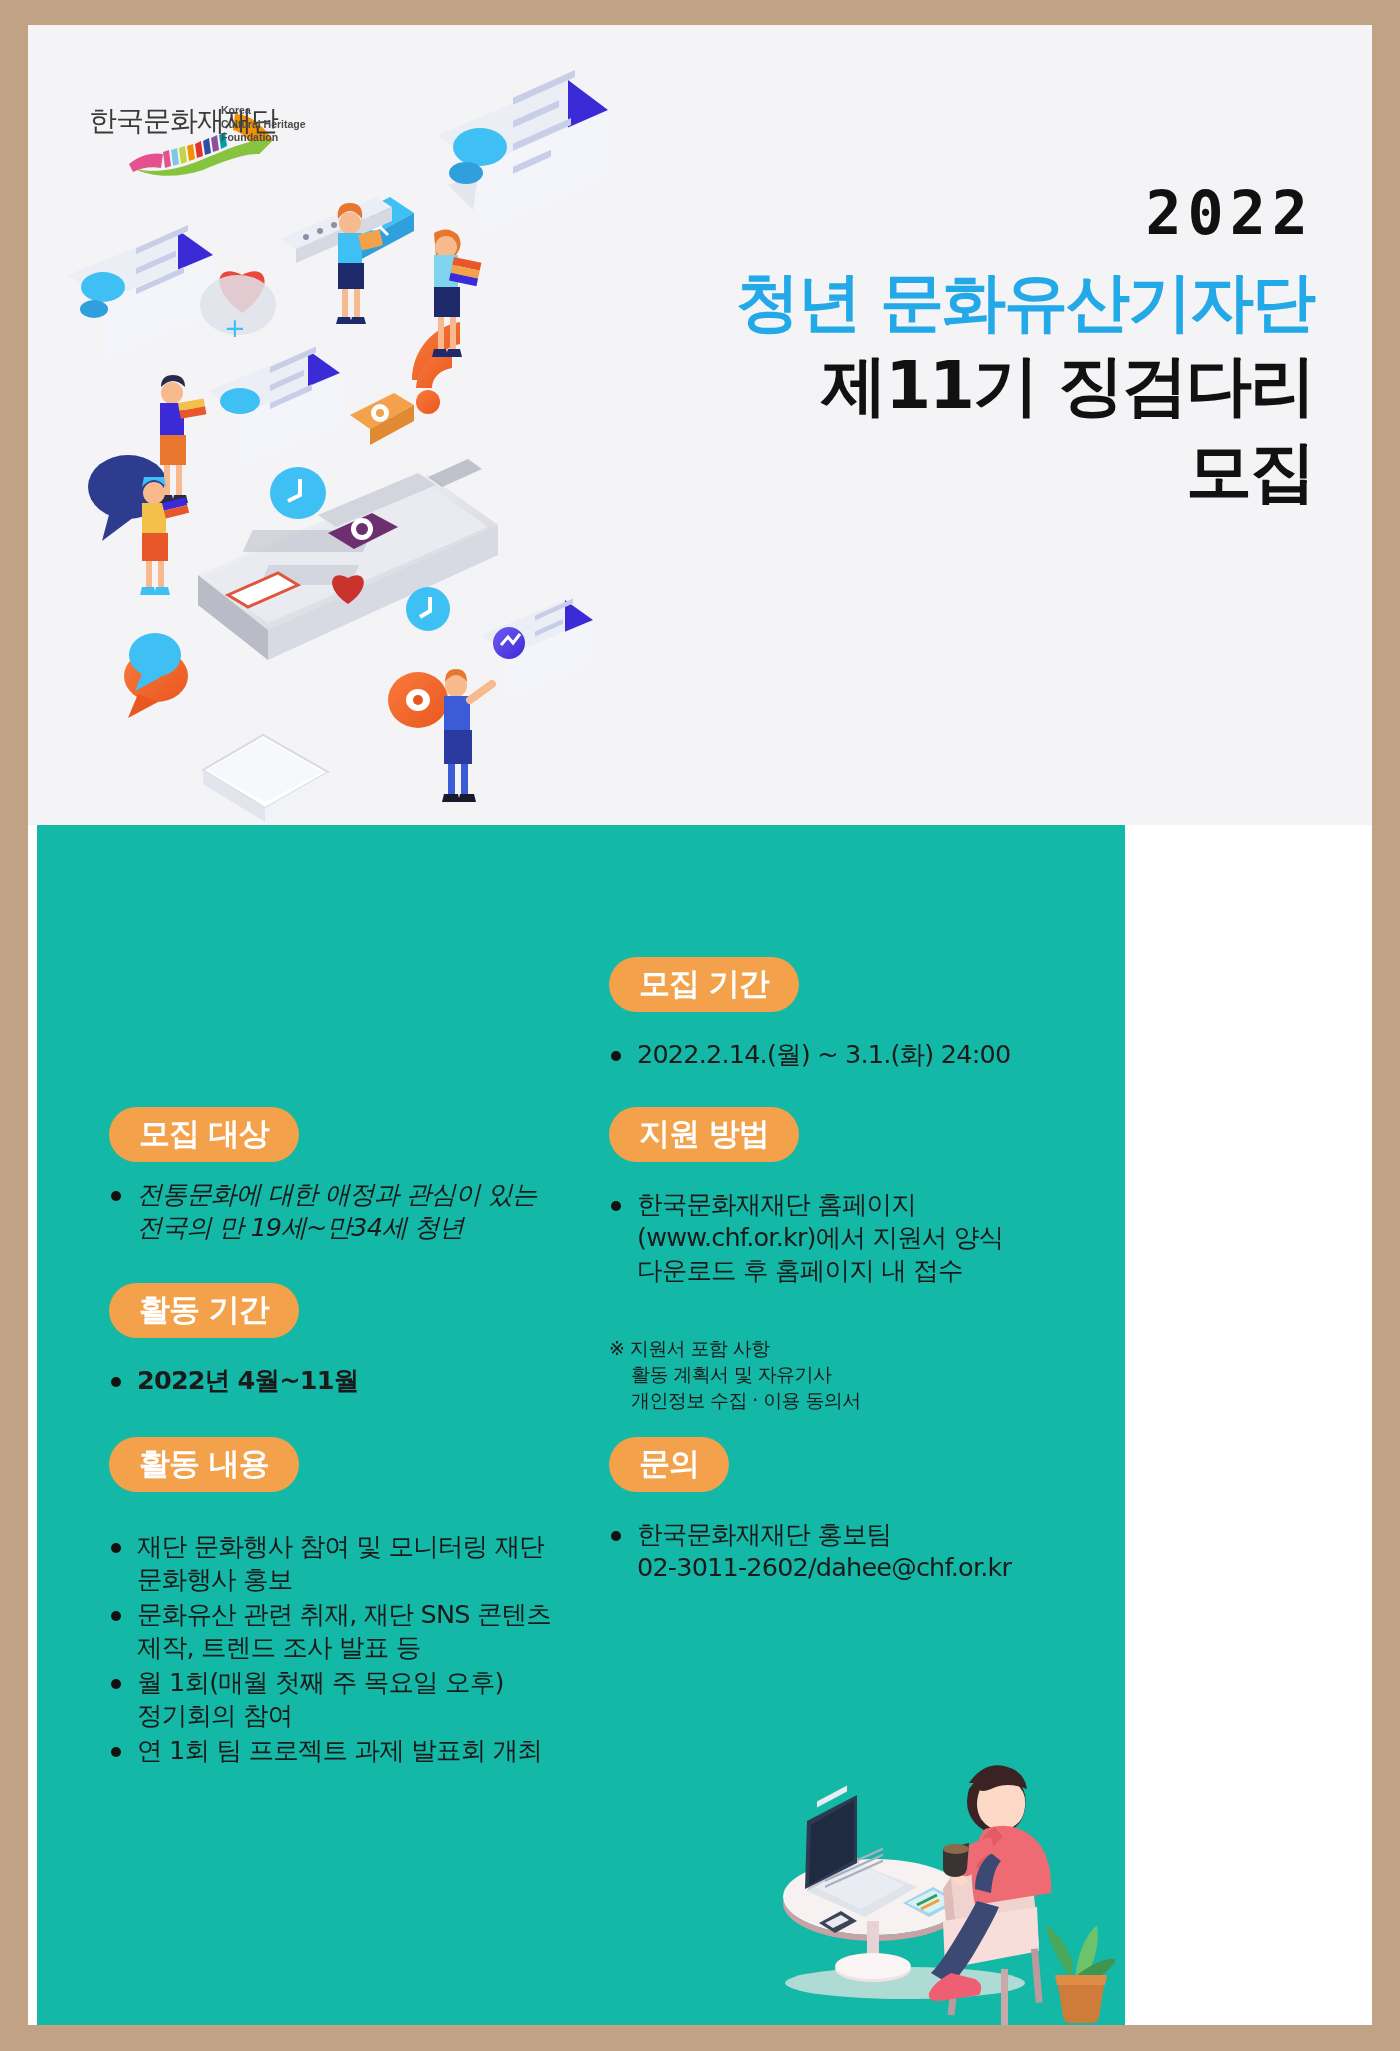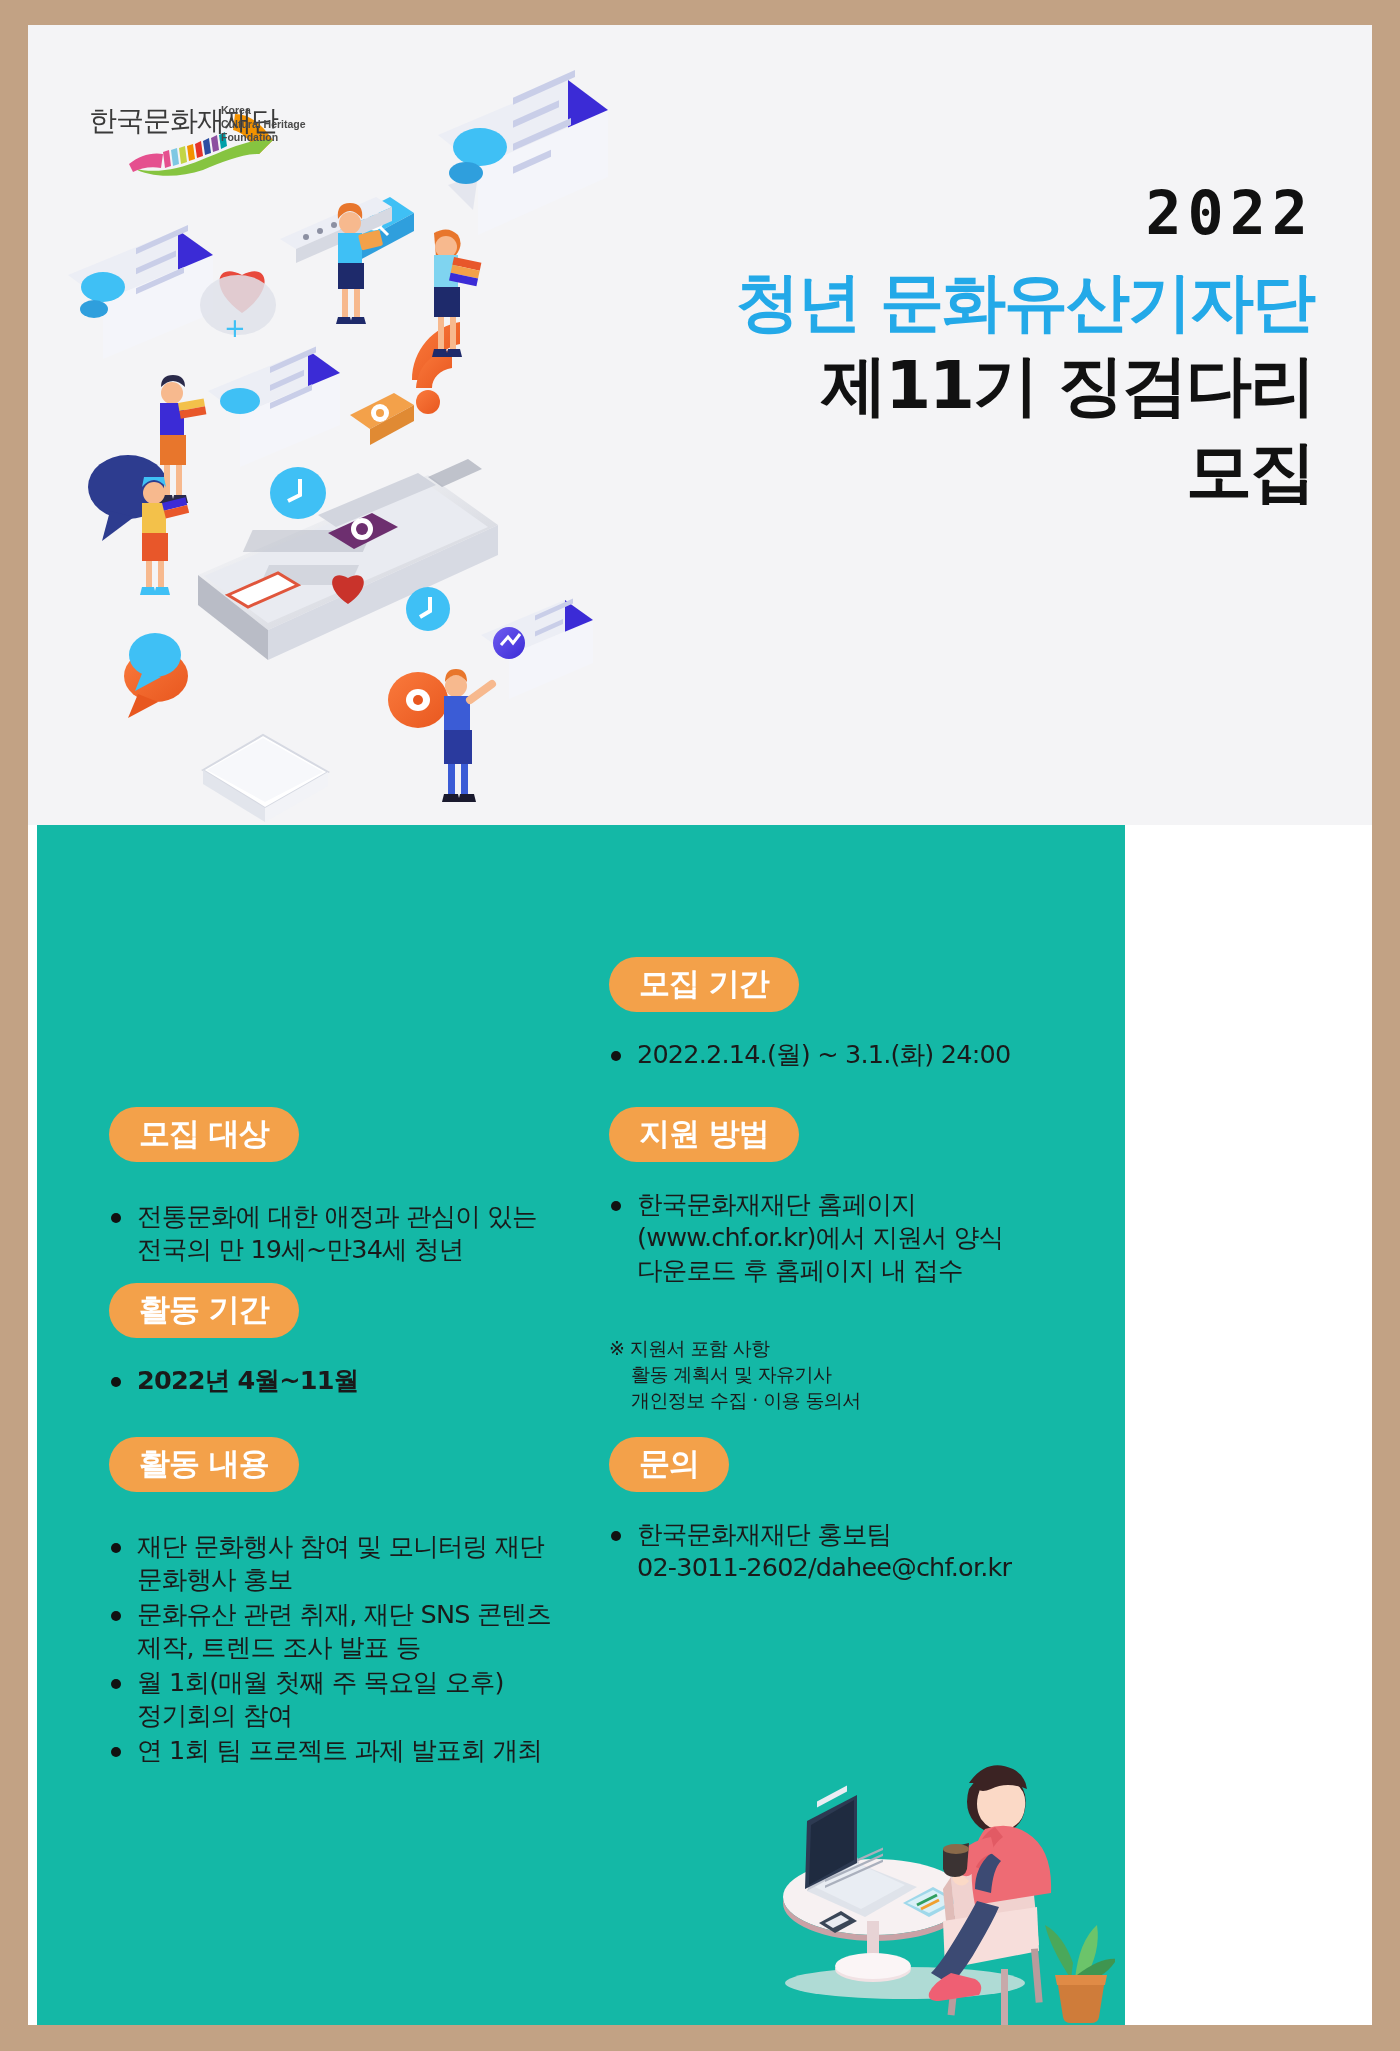--- a/index.html
+++ b/index.html
@@ -362,21 +362,21 @@
 
     <div class="sec" style="left:572px;top:132px;width:520px;">
       <div class="badge">모집 기간</div>
       <ul class="blist" style="margin-top:26px;">
         <li>2022.2.14.(월) ~ 3.1.(화) 24:00</li>
       </ul>
     </div>
 
     <div class="sec" style="left:72px;top:282px;width:500px;">
       <div class="badge">모집 대상</div>
-      <ul class="blist" style="margin-top:38px;">
+      <ul class="blist" style="margin-top:16px;font-style:italic;">
         <li>전통문화에 대한 애정과 관심이 있는
 전국의 만 19세~만34세 청년</li>
       </ul>
     </div>
 
     <div class="sec" style="left:572px;top:282px;width:500px;">
       <div class="badge">지원 방법</div>
       <ul class="blist" style="margin-top:26px;">
         <li>한국문화재재단 홈페이지
 (www.chf.or.kr)에서 지원서 양식

